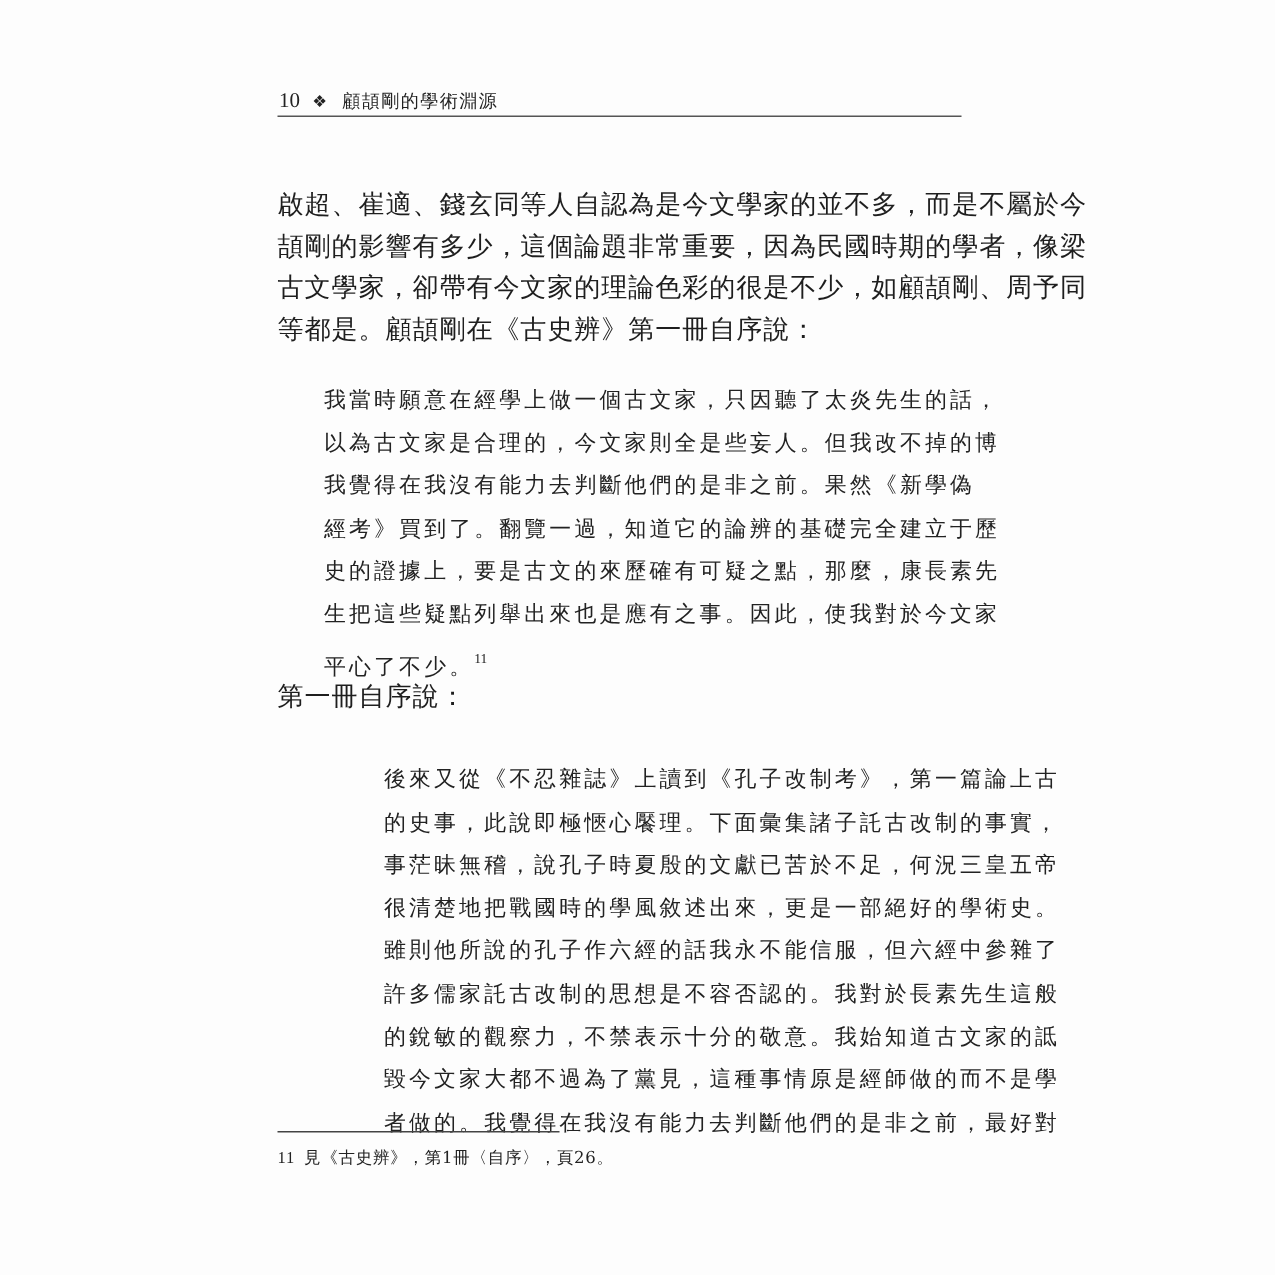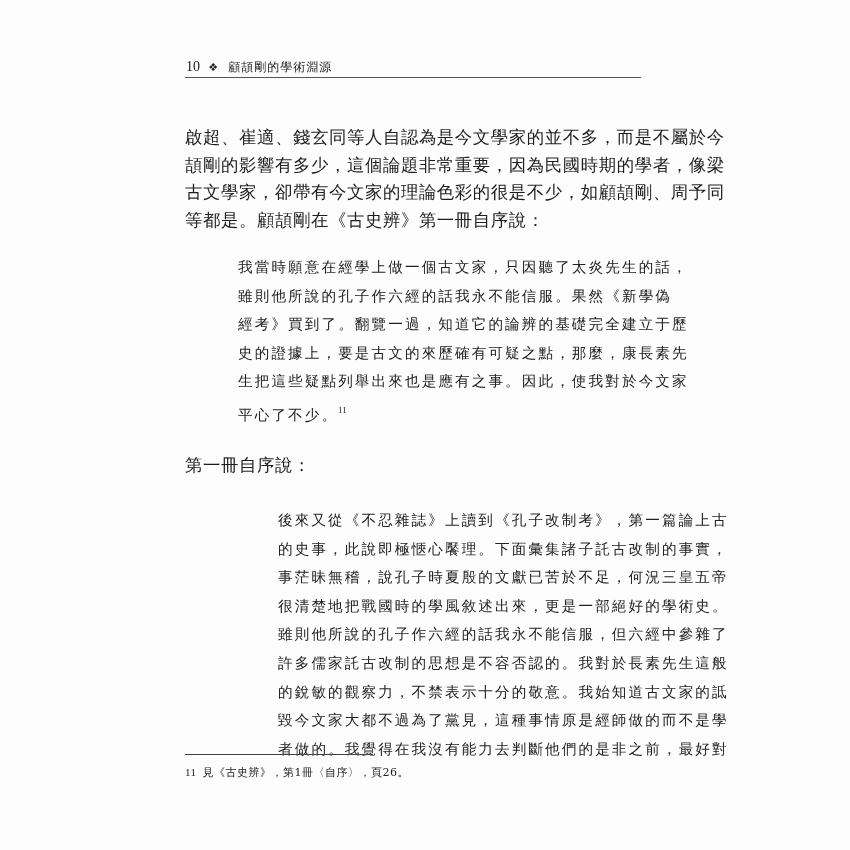--- a/index.html
+++ b/index.html
@@ -62,21 +62,21 @@
     letter-spacing: 0.6px;
     color: #1e1e1e;
     font-family: "DejaVu Serif", serif;
   }
   .body-para .line {
     display: block;
     white-space: nowrap;
   }
   .quote-block {
     position: absolute;
-    left: 238px;
+    left: 216px;
     width: 420px;
     font-size: 14.6px;
     line-height: 28.6px;
     letter-spacing: 2.1px;
     color: #222;
     font-family: "DejaVu Sans", sans-serif;
   }
   .quote-block .line {
     display: block;
     white-space: nowrap;
@@ -124,21 +124,22 @@
 
   <div class="body-para" style="top:124px;">
     <span class="line">啟超、崔適、錢玄同等人自認為是今文學家的並不多，而是不屬於今</span>
     <span class="line">頡剛的影響有多少，這個論題非常重要，因為民國時期的學者，像梁</span>
     <span class="line">古文學家，卻帶有今文家的理論色彩的很是不少，如顧頡剛、周予同</span>
     <span class="line">等都是。顧頡剛在《古史辨》第一冊自序說：</span>
   </div>
 
   <div class="quote-block" style="top:253px;">
     <span class="line">我當時願意在經學上做一個古文家，只因聽了太炎先生的話，</span>
-    <span class="line">雖則他所說的孔子作六經的話我永不能信服。果然《新學偽</span>
+    <span class="line">以為古文家是合理的，今文家則全是些妄人。但我改不掉的博</span>
+    <span class="line">我覺得在我沒有能力去判斷他們的是非之前。果然《新學偽</span>
     <span class="line">經考》買到了。翻覽一過，知道它的論辨的基礎完全建立于歷</span>
     <span class="line">史的證據上，要是古文的來歷確有可疑之點，那麼，康長素先</span>
     <span class="line">生把這些疑點列舉出來也是應有之事。因此，使我對於今文家</span>
     <span class="line"><span>平心了不少。</span><sup class="fn-ref">11</sup></span>
   </div>
 
   <div class="body-para" style="top:452px;">
     <span class="line">第一冊自序說：</span>
   </div>
 

